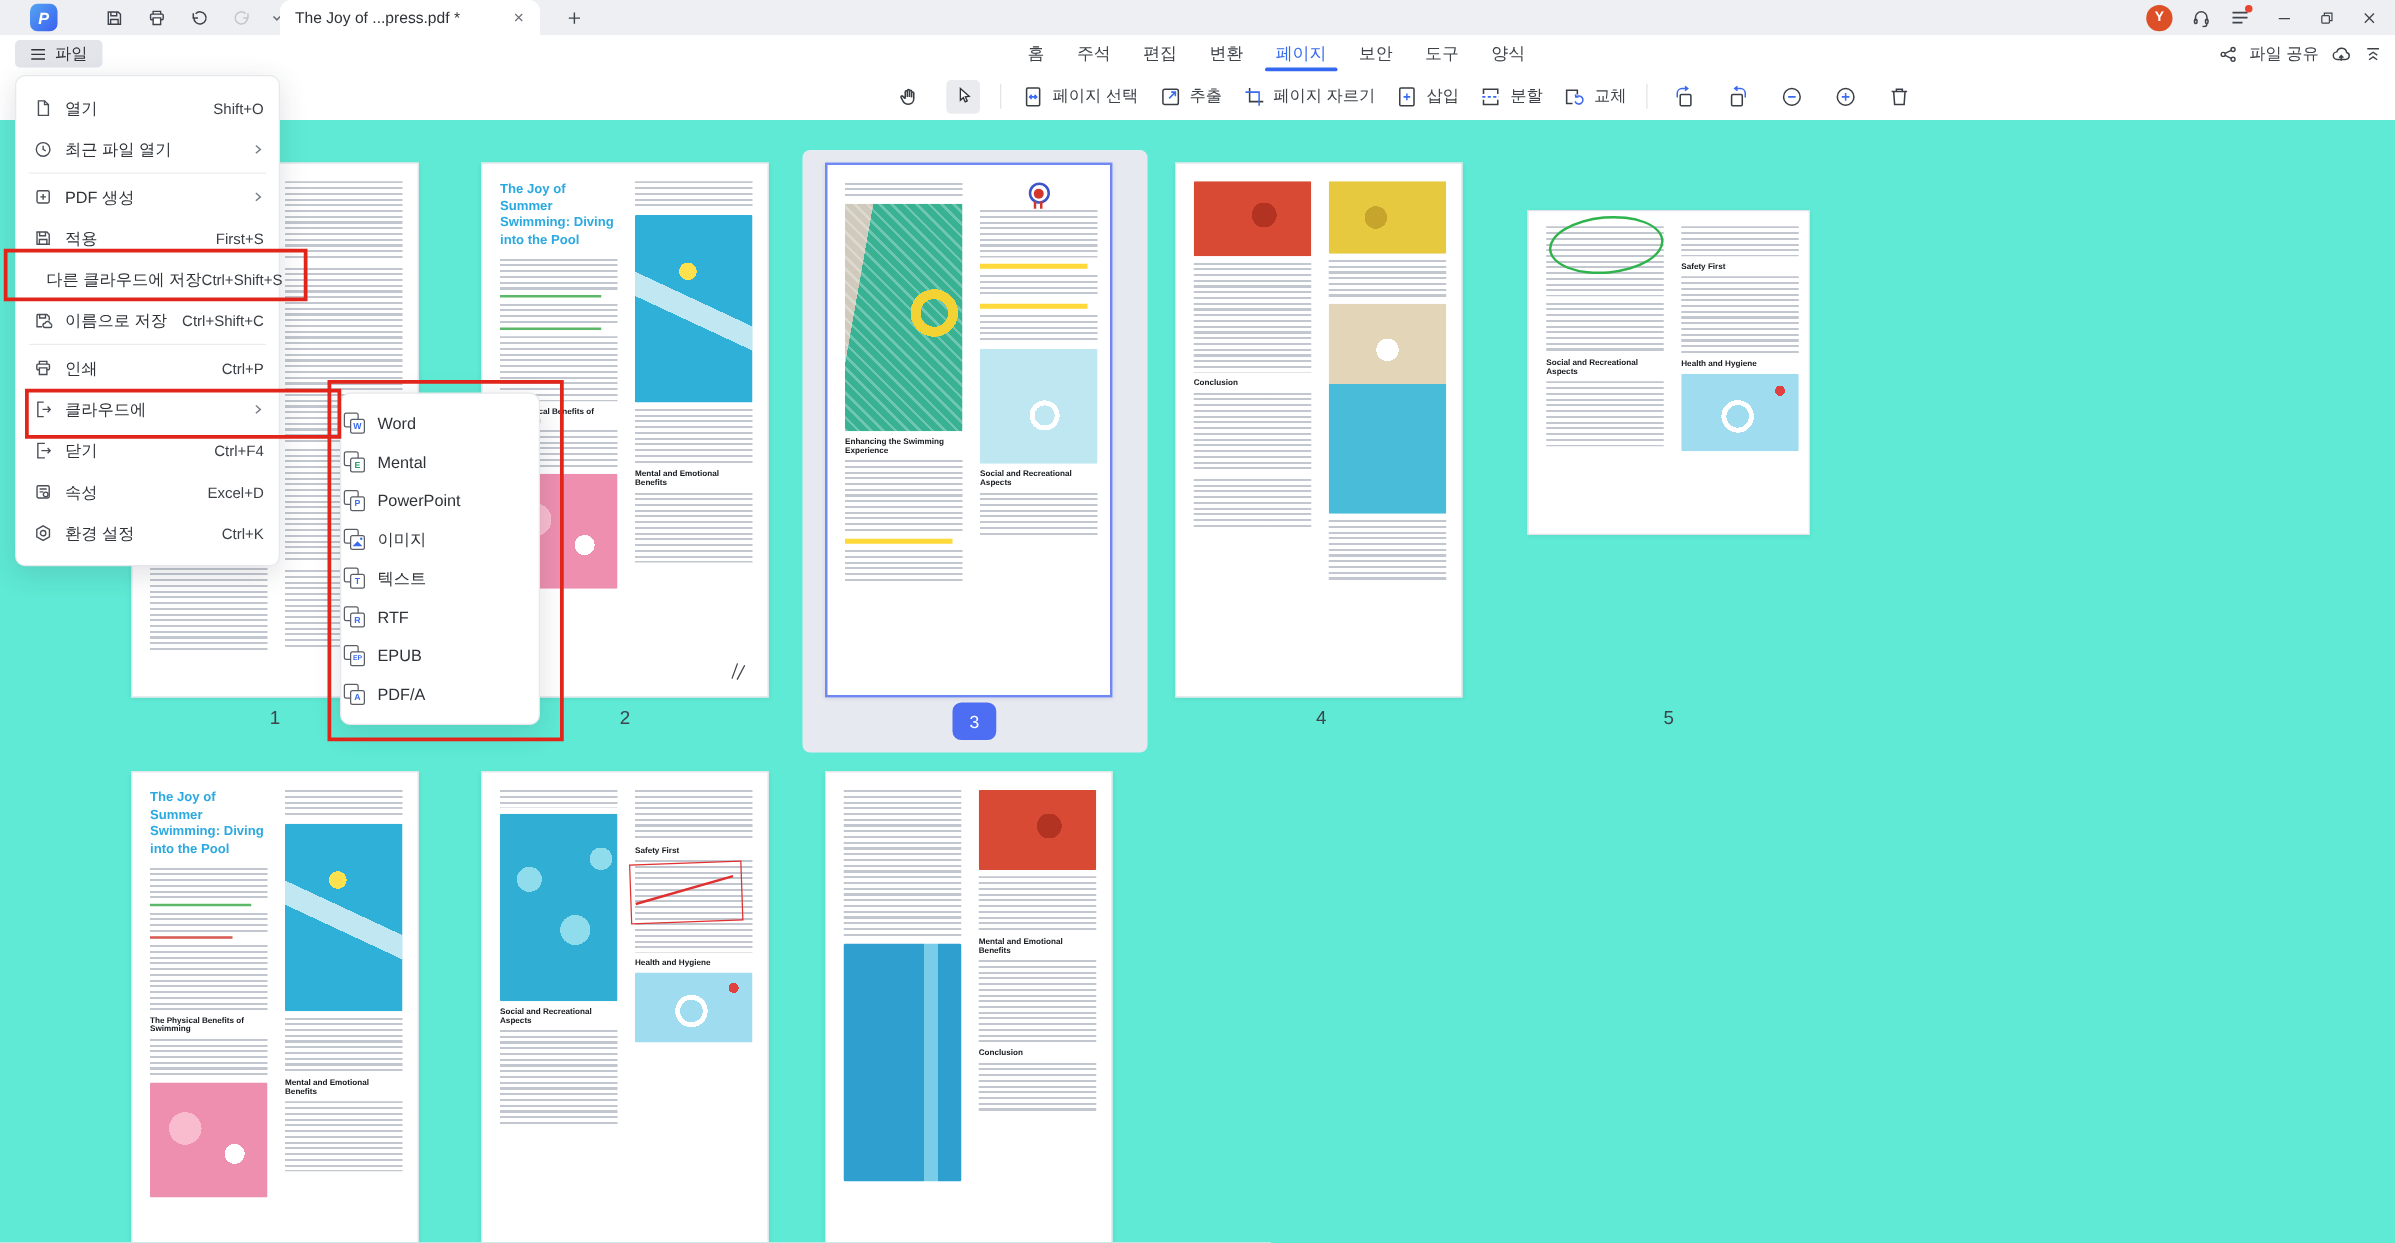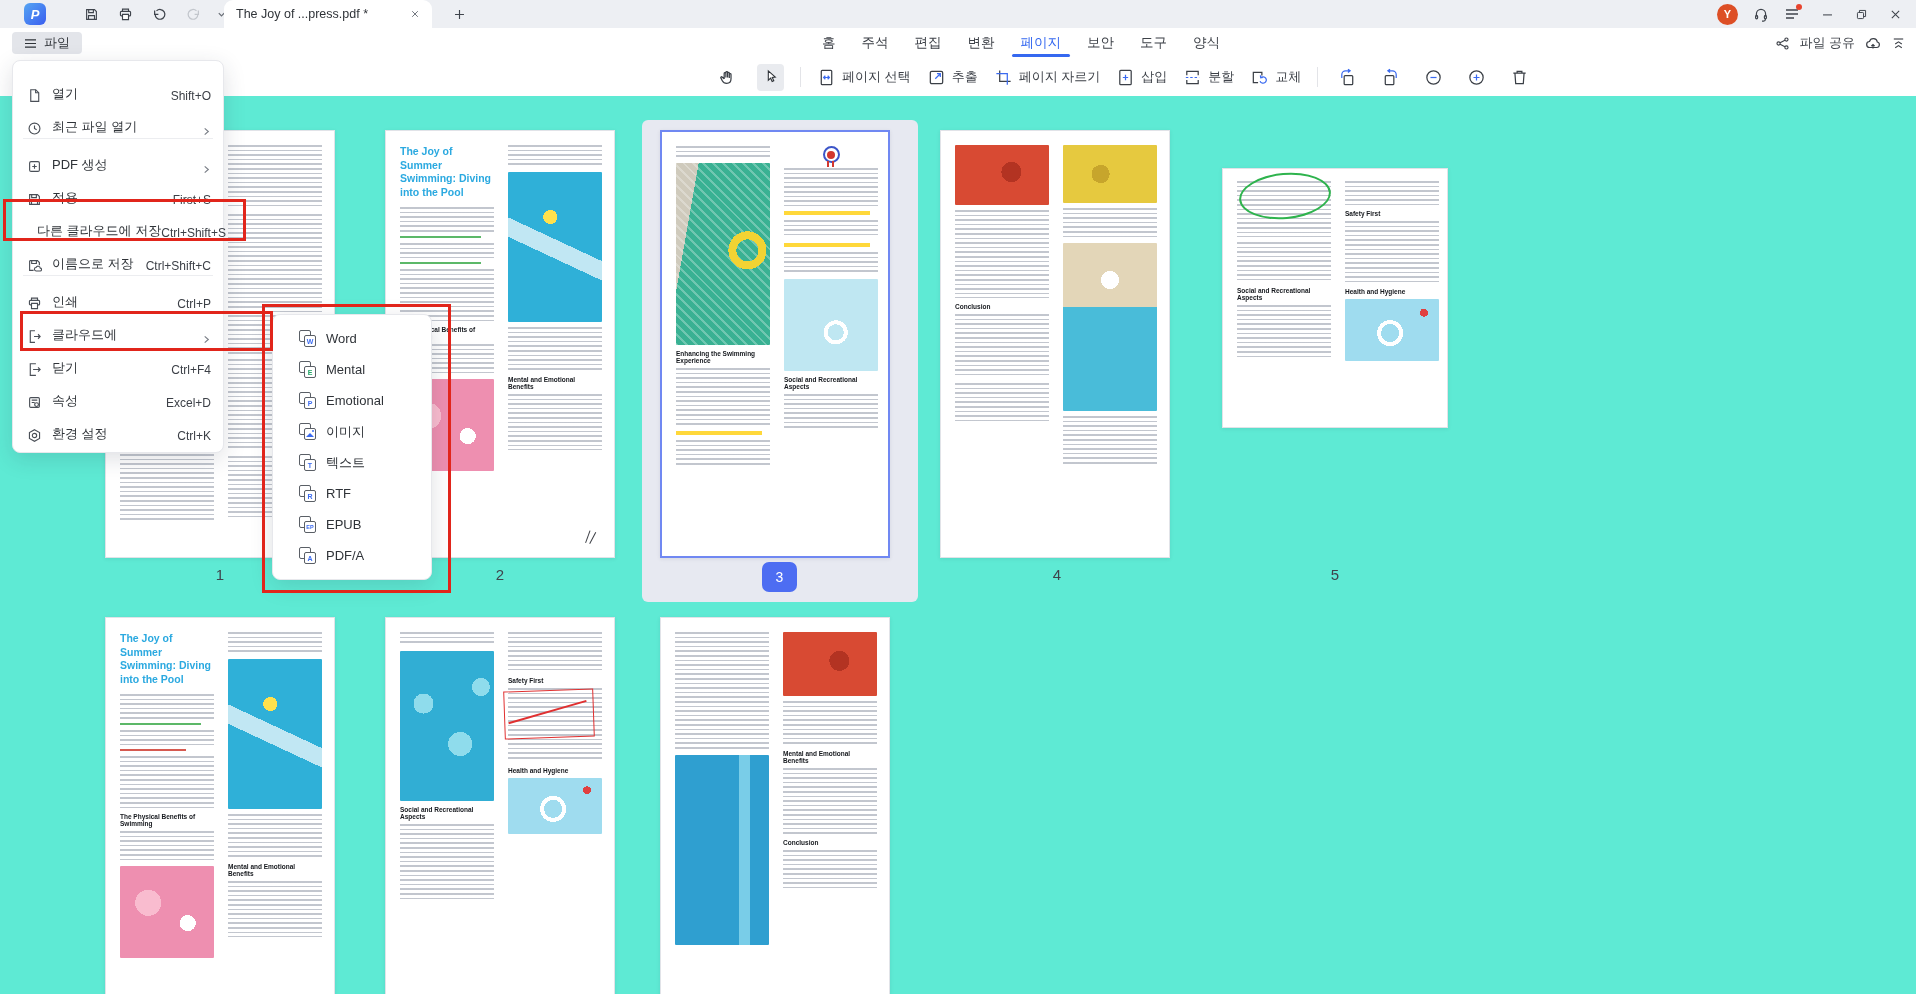--- a/index.html
+++ b/index.html
@@ -97,29 +97,29 @@
   .rosette{width:13px;height:13px;border:2px solid #3c55c8;border-radius:50%;position:relative;background:#fff;margin:0 auto 5px;}
   .rosette::before{content:"";position:absolute;left:2.5px;top:2.5px;right:2.5px;bottom:2.5px;border-radius:50%;background:#d2372e;}
   .rosette::after{content:"";position:absolute;left:2px;bottom:-6px;width:2.5px;height:6px;background:#d2372e;box-shadow:5px 0 #d2372e;}
   .gell{position:absolute;left:16px;top:4px;width:88px;height:42px;border:2.2px solid #2eb34d;border-radius:50%;transform:rotate(-5deg);}
   .rann{position:absolute;left:-4px;top:58px;width:88px;height:46px;border:1.6px solid #e03030;transform:rotate(-2deg);}
   .rann::after{content:"";position:absolute;left:2px;top:20px;width:92%;height:1.6px;background:#e03030;transform:rotate(-14deg);}
 
   
   .filemenu{position:absolute;left:12px;top:60px;width:212px;background:#fff;border:1px solid #e7e8ec;border-radius:8px;
             box-shadow:0 6px 22px rgba(40,46,66,.15);padding:9px 0;z-index:50;box-sizing:border-box;}
-  .mi{height:33px;display:flex;align-items:flex-end;padding:0 12px 0 14px;font-size:13px;color:#2f3338;}
+  .mi{height:33px;display:flex;align-items:center;padding:0 12px 0 14px;font-size:13px;color:#2f3338;}
   .mi .lab{flex:1;margin-left:10px;white-space:nowrap;}
   .mi .sc{font-size:12px;color:#3c4047;white-space:nowrap;}
   .msep{height:1px;background:#ecedf0;margin:2px 10px;}
 
   
   .submenu{position:absolute;left:272px;top:314px;width:160px;background:#fff;border:1px solid #e7e8ec;border-radius:8px;
            box-shadow:0 6px 22px rgba(40,46,66,.15);padding:8px 0;z-index:55;box-sizing:border-box;}
-  .si{height:31px;display:flex;align-items:center;gap:10px;padding:0 26px;font-size:13px;color:#2f3338;}
+  .si{height:31px;display:flex;align-items:center;gap:10px;padding:0 2px;font-size:13px;color:#2f3338;}
   .dsq{position:relative;width:17px;height:17px;flex:0 0 17px;}
   .dsq::before{content:"";position:absolute;left:0;top:0;width:10px;height:10px;border:1.4px solid #5a5f66;border-radius:2px;}
   .dsq .fr{position:absolute;right:0;bottom:0;width:10px;height:10px;border:1.4px solid #5a5f66;border-radius:2px;background:#fff;
            display:flex;align-items:center;justify-content:center;font-size:7px;font-weight:bold;color:#3a6af0;}
   .fr.green{color:#21a366}
   .fr.tiny{font-size:5.5px}
   .pic{width:8px;height:6px;position:relative;}
   .pic::before{content:"";position:absolute;bottom:0;left:0;border-left:4px solid transparent;border-right:4px solid transparent;border-bottom:4.5px solid #3a6af0;}
   .pic::after{content:"";position:absolute;top:-1px;right:0;width:2px;height:2px;border-radius:50%;background:#3a6af0;}
 
@@ -610,21 +610,21 @@
     <div class="si">
       <span class="dsq">
           <span class="fr green">E</span>
         </span>
       <span>Mental</span>
     </div>
     <div class="si">
       <span class="dsq">
           <span class="fr">P</span>
         </span>
-      <span>Emotional</span>
+      <span>PowerPoint</span>
     </div>
     <div class="si">
       <span class="dsq">
           <span class="fr">
             <span class="pic"></span>
           </span>
         </span>
       <span>이미지</span>
     </div>
     <div class="si">

